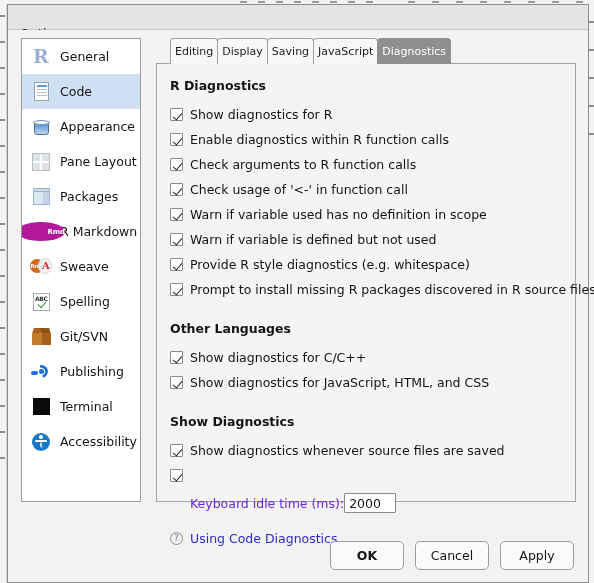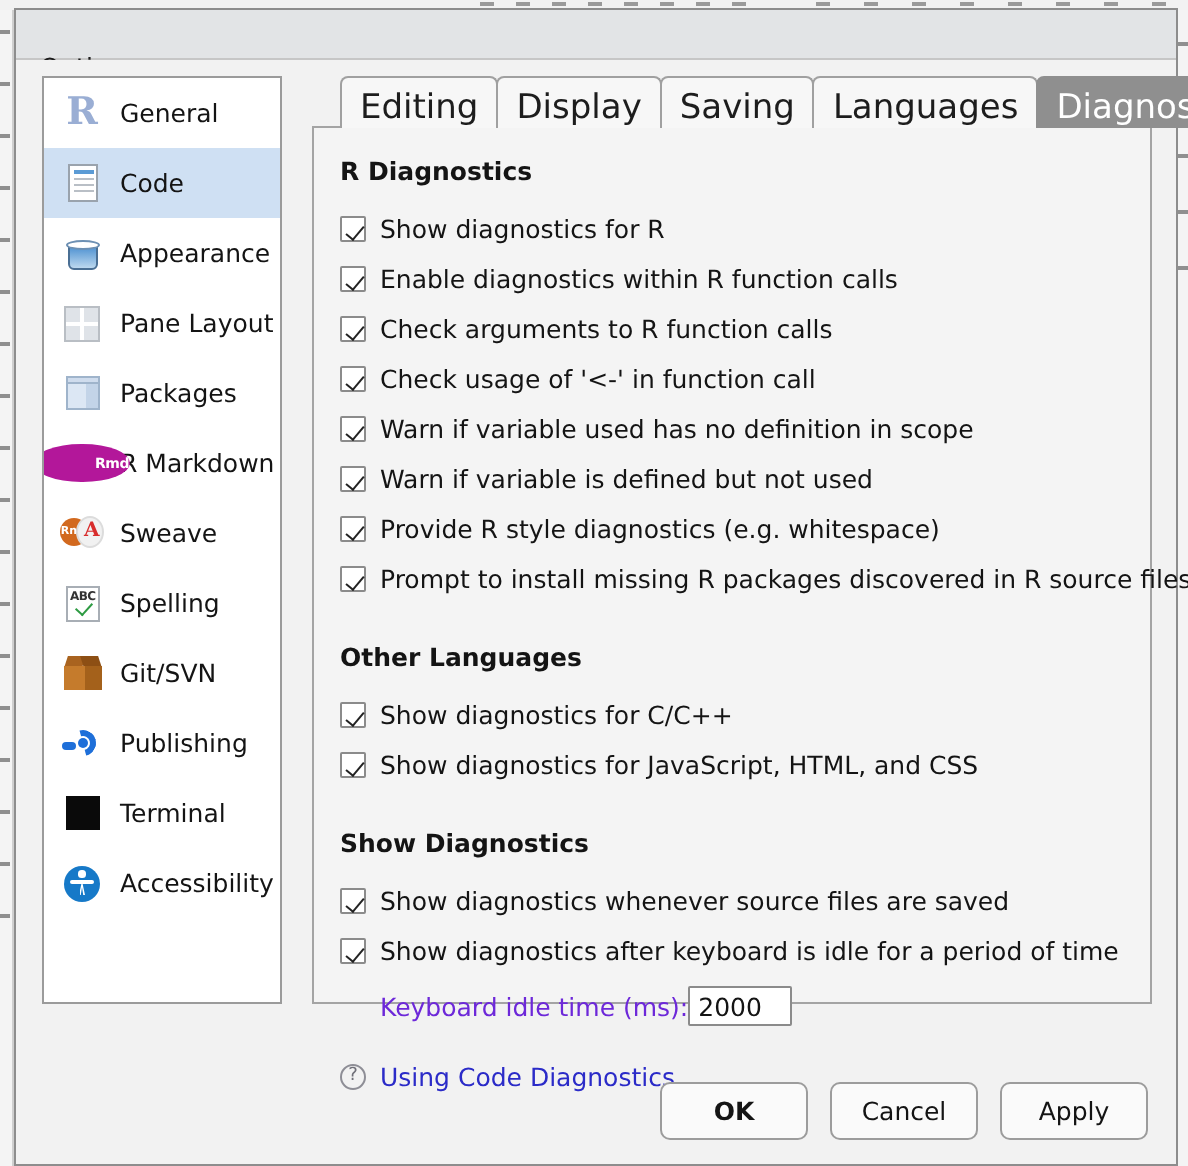--- a/index.html
+++ b/index.html
@@ -243,23 +243,23 @@
     width: 420px; height: 464px;
   }
   .tabstrip {
     position: absolute; left: 14px; top: 0;
     height: 26px;
     display: flex; align-items: flex-end;
     z-index: 3;
   }
   .tab {
     height: 26px; box-sizing: border-box;
-    padding: 0 9px;
-    display: flex; align-items: flex-end;
-    font-size: 17px; color: #1d1d1d;
+    padding: 0 4px;
+    display: flex; align-items: center;
+    font-size: 11px; color: #1d1d1d;
     background: #f7f7f7;
     border: 1px solid #a0a0a0;
     border-bottom: none;
     border-radius: 4px 4px 0 0;
     margin-right: -1px;
     cursor: default;
   }
   .tab.active {
     background: #8f8f8f;
     color: #ffffff;
@@ -530,21 +530,21 @@
         <div class="tab">
             <span>Editing</span>
           </div>
         <div class="tab">
             <span>Display</span>
           </div>
         <div class="tab">
             <span>Saving</span>
           </div>
         <div class="tab">
-            <span>Languages</span>
+            <span>JavaScript</span>
           </div>
         <div class="tab active">
             <span>Diagnostics</span>
           </div>
       </div>
 
       <div class="panel">
         <div class="panel-inner">
 
           <div class="section-title">R Diagnostics</div>
@@ -594,21 +594,20 @@
           </div>
 
           <div class="section-title spaced">Show Diagnostics</div>
 
           <div class="check-row">
             <span class="cb checked"></span>
             <span class="check-label">Show diagnostics whenever source files are saved</span>
           </div>
           <div class="check-row">
             <span class="cb checked"></span>
-            <span class="check-label">Show diagnostics after keyboard is idle for a period of time</span>
           </div>
 
           <div class="idle-row">
             <span class="idle-label">Keyboard idle time (ms):</span>
             <input class="idle-input" type="text" value="2000" style="">
           </div>
 
           <div class="help-row">
             <span class="help-icon">?</span>
             <a class="help-link" href="#">Using Code Diagnostics</a>

